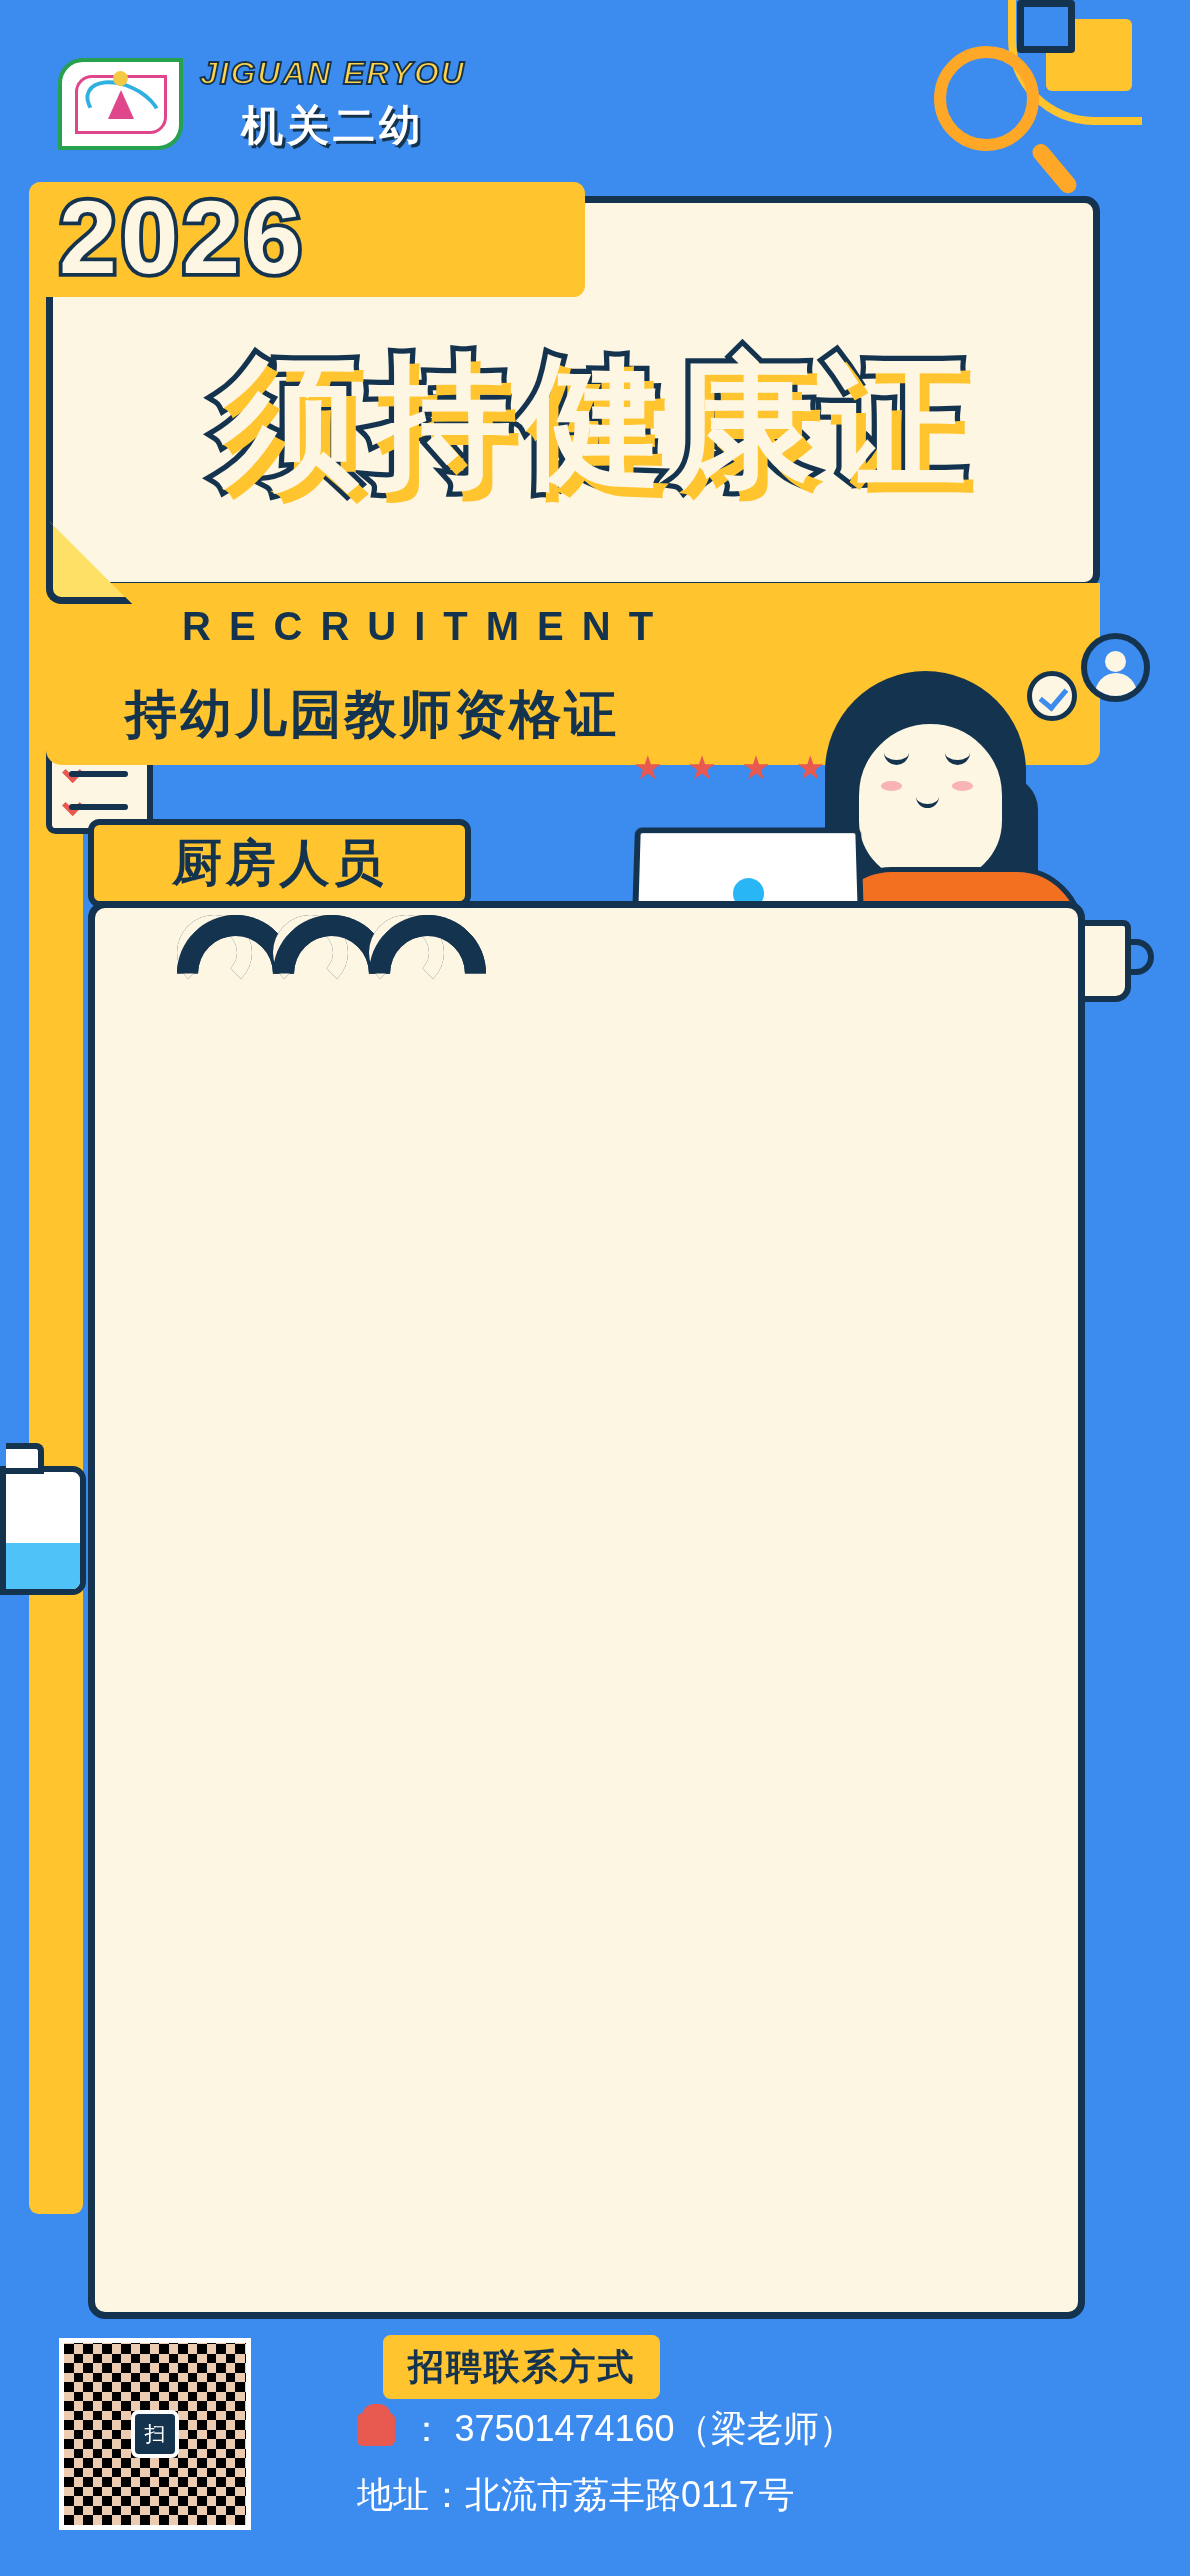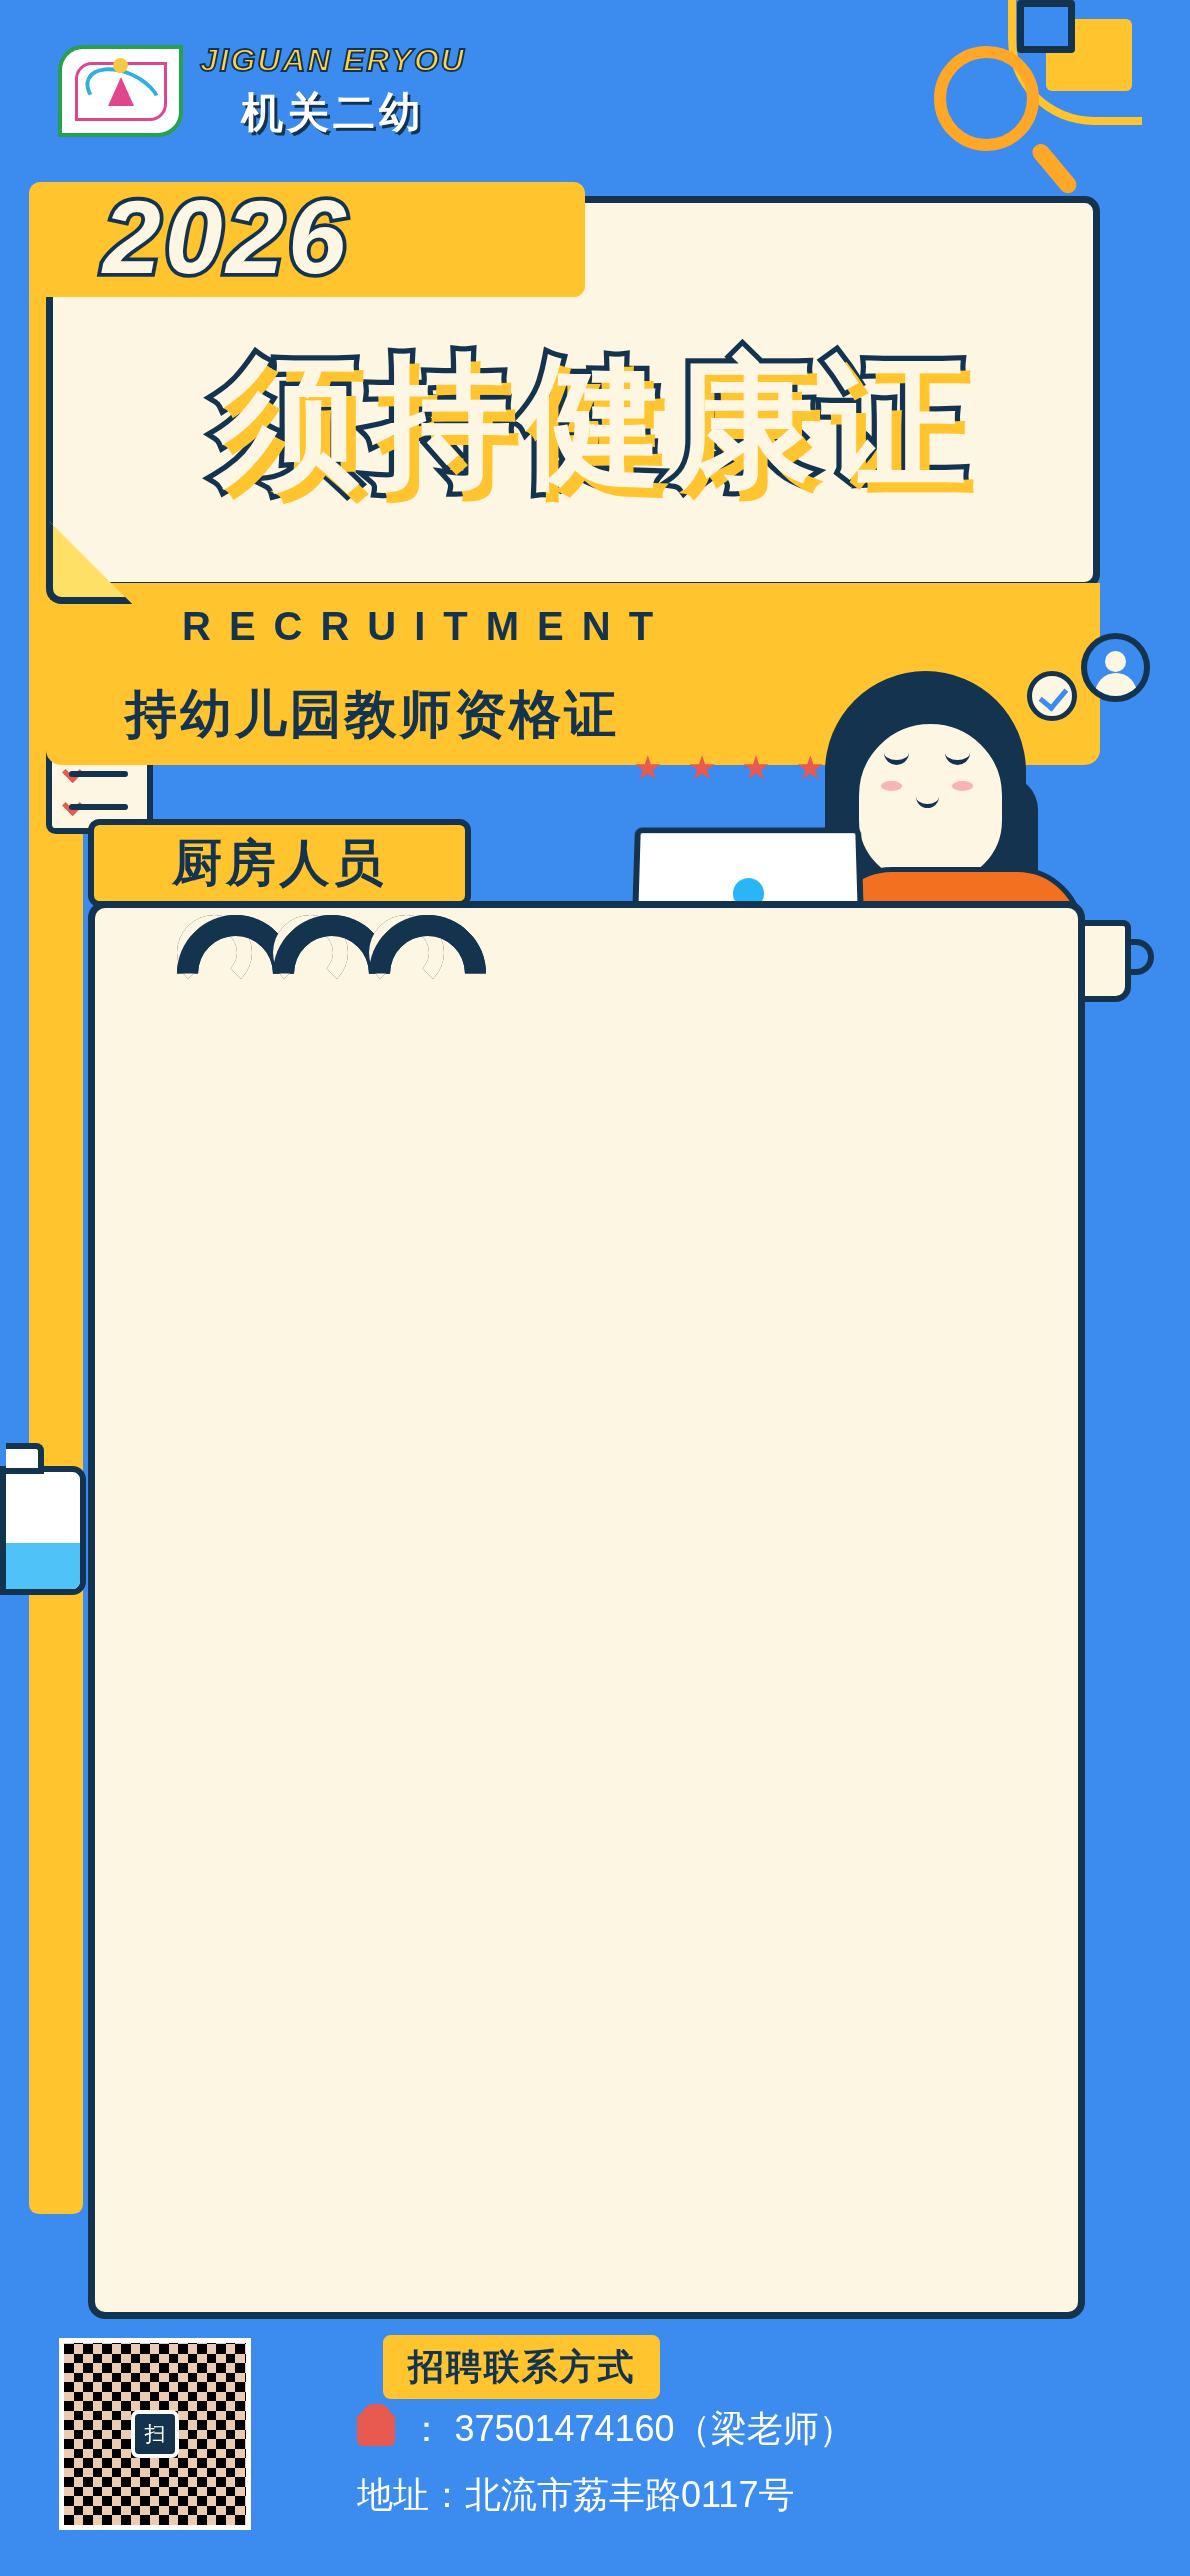--- a/index.html
+++ b/index.html
@@ -140,21 +140,21 @@
     width: 38px; height: 31px;
     background: #fff;
     border: 6.7px solid #14334f;
     border-left: none;
     border-radius: 0 7.7px 0 0;
   }
 
   
   .logo-row {
     position: absolute;
-    left: 58px; top: 42px;
+    left: 58px; top: 55px;
     display: flex;
     align-items: center;
     gap: 17px;
   }
   .logo-badge {
     width: 125px; height: 92px;
     background: #ffffff;
     border: 4.8px solid #27a04f;
     border-radius: 25px 0 25px 0;
     position: relative;
@@ -216,26 +216,24 @@
     left: 29px; top: 182px;
     width: 556px; height: 115px;
     background: #ffc42e;
     border-radius: 11.5px;
   }
   .year-text {
     position: absolute;
     left: 59px; top: 178px;
     font-size: 104px;
     font-weight: bold;
-    font-style: italic;
     color: #fdf6e3;
     letter-spacing: 3.8px;
     -webkit-text-stroke: 7.7px #14334f;
     paint-order: stroke fill;
-    margin-left: 44px;
   }
 
   
   .title-card {
     position: absolute;
     left: 46px; top: 196px;
     width: 1054px; height: 393px;
     background: #fdf6e3;
     border: 7.7px solid #14334f;
     border-radius: 15.3px;

